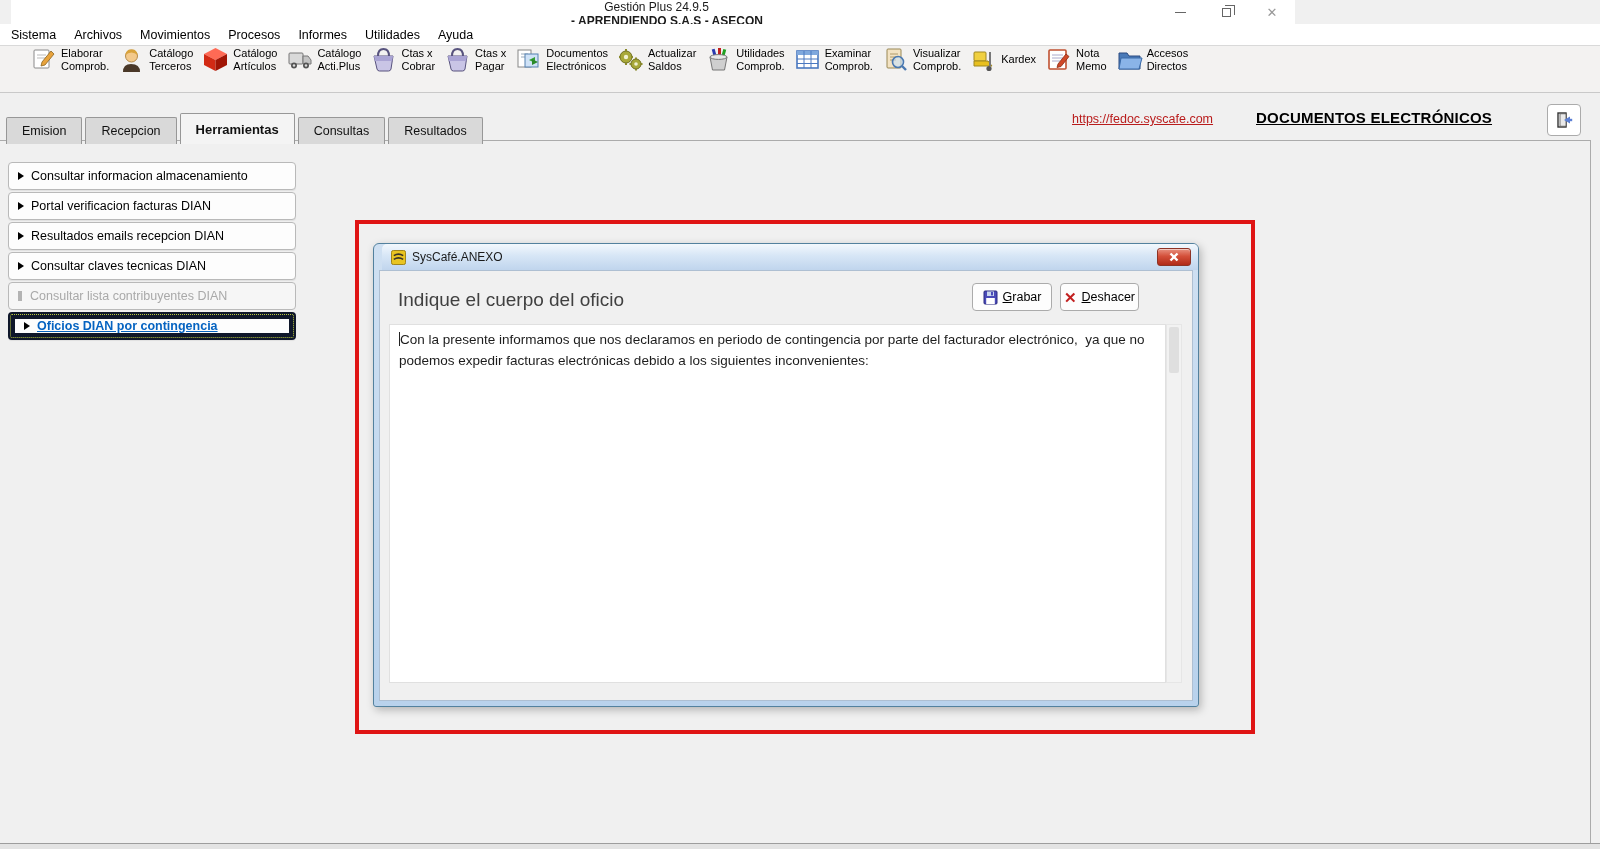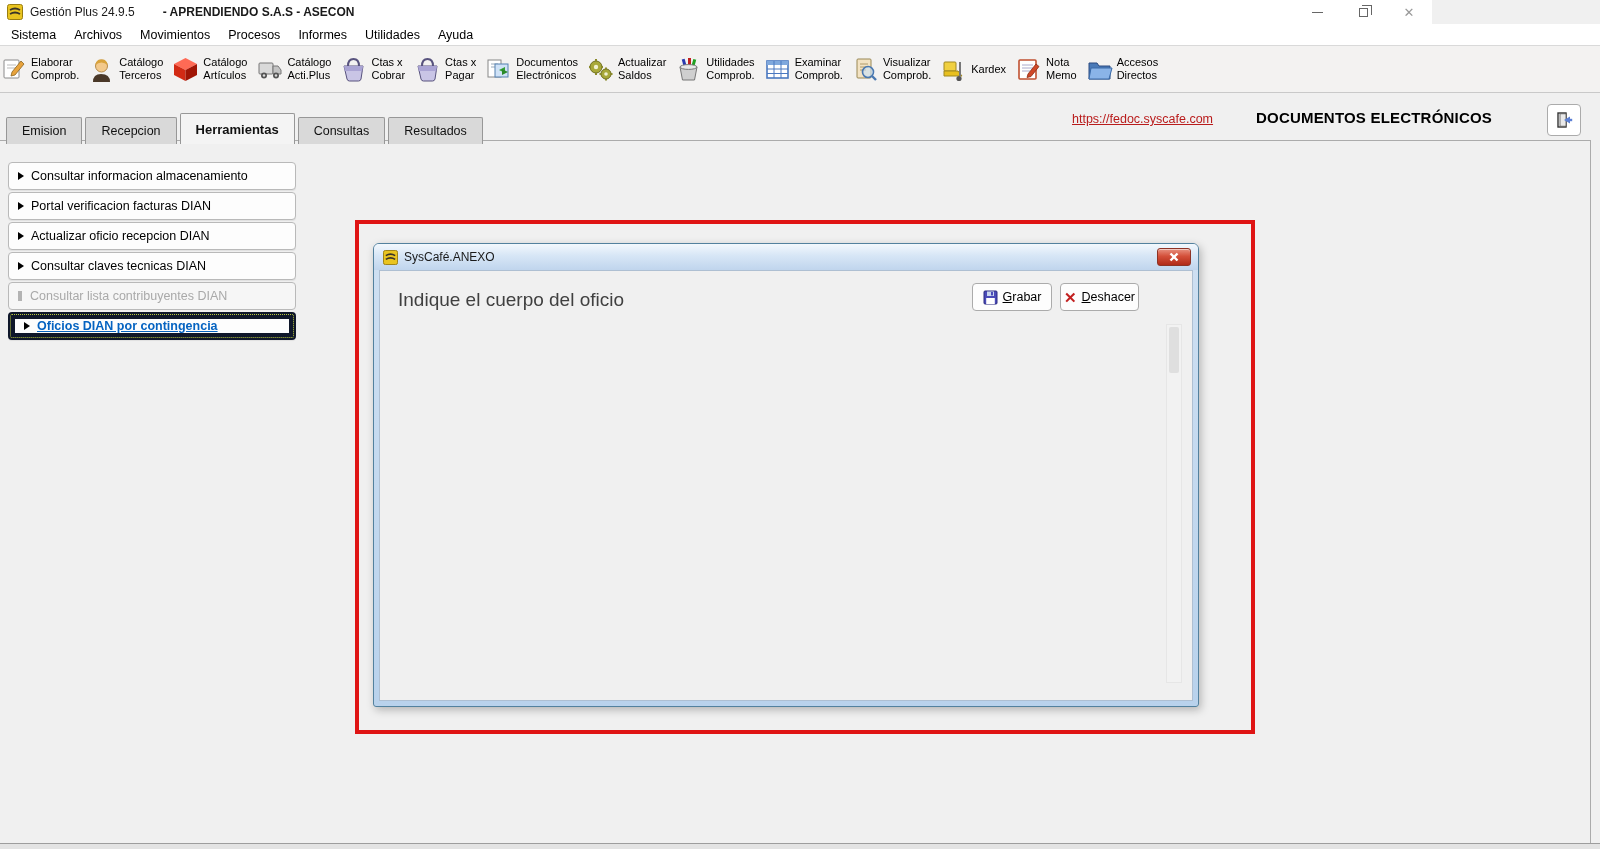--- a/index.html
+++ b/index.html
@@ -6,22 +6,22 @@
   html,body { width:1600px; height:849px; }
   body {
     font-family:"Liberation Sans", sans-serif;
     background:#f0f0f0;
     position:relative;
     overflow:hidden;
     color:#111;
   }
   
   .titlebar {
-    position:absolute; top:0; left:0; width:1432px; height:24px;
-    background:#ffffff; display:flex; align-items:center;
+    position:absolute; top:0; left:11px; width:1284px; height:24px;
+    background:#ffffff; display:flex; align-items:center;flex-direction:column;
   }
   .titlebar .appicon { width:16px; height:16px; margin-left:7px; }
   .titlebar .t-left  { font-size:12px; margin-left:7px; color:#1a1a1a; }
   .titlebar .t-right { font-size:12px; margin-left:28px; color:#1a1a1a;font-weight:bold; }
   .win-controls { position:absolute; right:0; top:0; height:24px; display:flex; }
   .win-btn { width:46px; height:24px; display:flex; align-items:center; justify-content:center; }
   .min-glyph  { width:11px; height:1px; background:#666; }
   .max-glyph  { width:9px; height:9px; border:1px solid #666; position:relative; }
   .max-glyph::before { content:""; position:absolute; left:2px; top:-4px; width:9px; height:9px;
     border:1px solid #666; border-left:none; border-bottom:none; }
@@ -30,21 +30,21 @@
   .menubar {
     position:absolute; top:24px; left:0; width:1600px; height:21px;
     background:#ffffff; display:flex; align-items:center; padding-left:2px;
   }
   .menu-item { font-size:12.5px; padding:0 9px; color:#000; cursor:default; }
   
   .toolbar {
     position:absolute; top:45px; left:0; width:1600px; height:48px;
     background:#f3f2f1;
     border-top:1px solid #d9d9d9; border-bottom:1px solid #c9c9c9;
-    display:flex; align-items:center; padding-left:0;
+    display:flex; align-items:flex-start; padding-left:30px;
   }
   .tool-item { display:flex; align-items:center; margin-right:9px; cursor:default; }
   .tool-item svg { width:27px; height:27px; flex:0 0 27px; }
   .tool-label { font-size:11px; line-height:1.18; margin-left:4px; color:#000; white-space:nowrap; }
   
   .tabs { position:absolute; top:113px; left:6px; display:flex; align-items:flex-end; z-index:3; }
   .tab {
     height:27px; padding:0 15px; display:flex; align-items:center;
     background:#d9d9d9; border:1px solid #979797; border-bottom:none;
     border-radius:2px 2px 0 0; margin-right:3px; font-size:12.5px; color:#111;
@@ -52,21 +52,21 @@
   .tab.active {
     height:31px; background:#f4f4f4; font-weight:bold; font-size:13px;
     position:relative; z-index:4;
   }
   .hdr-link {
     position:absolute; top:112px; left:1072px; font-size:12.5px;
     color:#b91c1c; text-decoration:underline; z-index:3;
   }
   .hdr-title {
     position:absolute; top:109px; left:1256px; font-size:15px; font-weight:bold;
-    letter-spacing:0.2px; color:#000; z-index:3;
+    letter-spacing:0.2px; color:#000; z-index:3;text-decoration:underline;
   }
   .exit-btn {
     position:absolute; top:104px; left:1547px; width:34px; height:32px;
     background:#fff; border:1px solid #ababab; border-radius:4px;
     display:flex; align-items:center; justify-content:center; z-index:3; cursor:pointer;
   }
   
   .content-frame {
     position:absolute; top:140px; left:0; width:1591px; height:703px;
     border-top:1px solid #ababab; border-right:1px solid #ababab;
@@ -102,21 +102,21 @@
     border:4px solid #df1414; z-index:5; pointer-events:none;
   }
   
   .dialog {
     position:absolute; left:373px; top:243px; width:826px; height:464px;
     background:linear-gradient(180deg,#cfe0f2 0%,#b9d2ec 100%);
     border:1px solid #53819e; border-radius:6px 6px 3px 3px;
     box-shadow:2px 3px 8px rgba(0,0,0,0.25); z-index:6;
   }
   .dlg-titlebar {
-    position:absolute; top:0; left:0; right:0; height:26px;
+    position:absolute; top:0; left:8px; right:0; height:26px;
     display:flex; align-items:center; padding-left:9px;
     background:linear-gradient(180deg,#f3f8fd 0%,#d7e6f6 45%,#c0d5ed 100%);
     border-radius:5px 5px 0 0;
   }
   .dlg-titlebar .appicon { width:15px; height:15px; }
   .dlg-title { font-size:12px; color:#1a1a1a; margin-left:6px; }
   .dlg-close {
     position:absolute; top:4px; right:7px; width:34px; height:18px;
     background:linear-gradient(180deg,#e89180 0%,#d4503a 45%,#b02a18 100%);
     border:1px solid #8e3325; border-radius:3px;
@@ -416,21 +416,21 @@
 <div class="side-btn" style="top:162px">
   <span class="tri"></span>
   <span class="lbl">Consultar informacion almacenamiento</span>
 </div>
 <div class="side-btn" style="top:192px">
   <span class="tri"></span>
   <span class="lbl">Portal verificacion facturas DIAN</span>
 </div>
 <div class="side-btn" style="top:222px">
   <span class="tri"></span>
-  <span class="lbl">Actualizar oficio recepcion DIAN</span>
+  <span class="lbl">Resultados emails recepcion DIAN</span>
 </div>
 <div class="side-btn" style="top:252px">
   <span class="tri"></span>
   <span class="lbl">Consultar claves tecnicas DIAN</span>
 </div>
 <div class="side-btn disabled" style="top:282px">
   <span class="bar"></span>
   <span class="lbl">Consultar lista contribuyentes DIAN</span>
 </div>
 <div class="side-btn focused" style="top:312px">
@@ -466,17 +466,18 @@
         <rect x="3.2" y="8" width="8.6" height="6" fill="#fff"></rect>
       </svg>
       <span><span class="u">G</span><span>rabar</span></span>
     </div>
 
     <div class="dlg-btn undo">
       <span class="undo-x">✕</span>
       <span><span class="u">D</span><span>eshacer</span></span>
     </div>
 
+    <div class="dlg-textarea">Con la presente informamos que nos declaramos en periodo de contingencia por parte del facturador electrónico,  ya que no podemos expedir facturas electrónicas debido a los siguientes inconvenientes:</div>
     <div class="dlg-scrollbar">
       <div class="dlg-scroll-thumb"></div>
     </div>
   </div>
 </div>
 
 </body></html>

